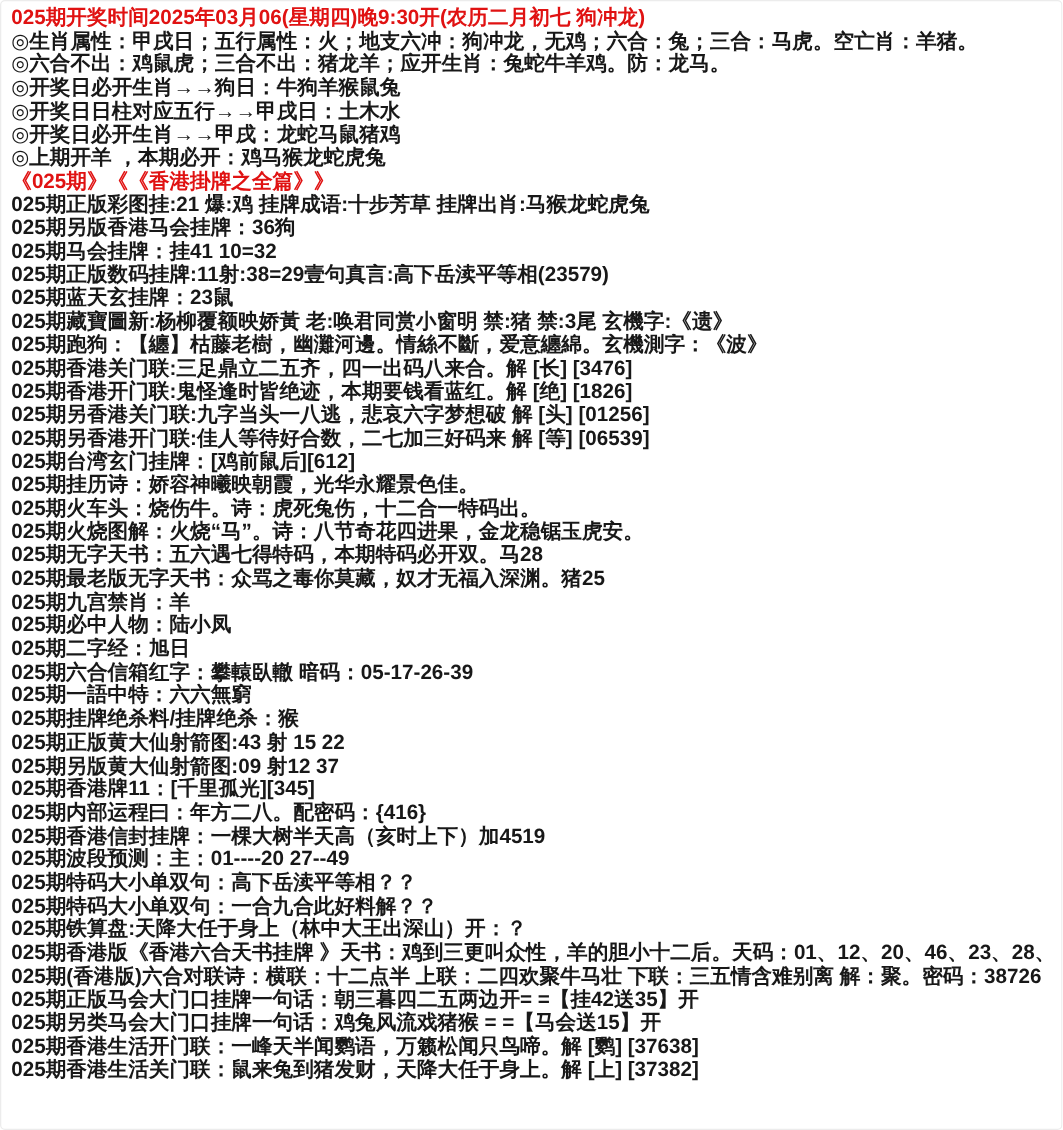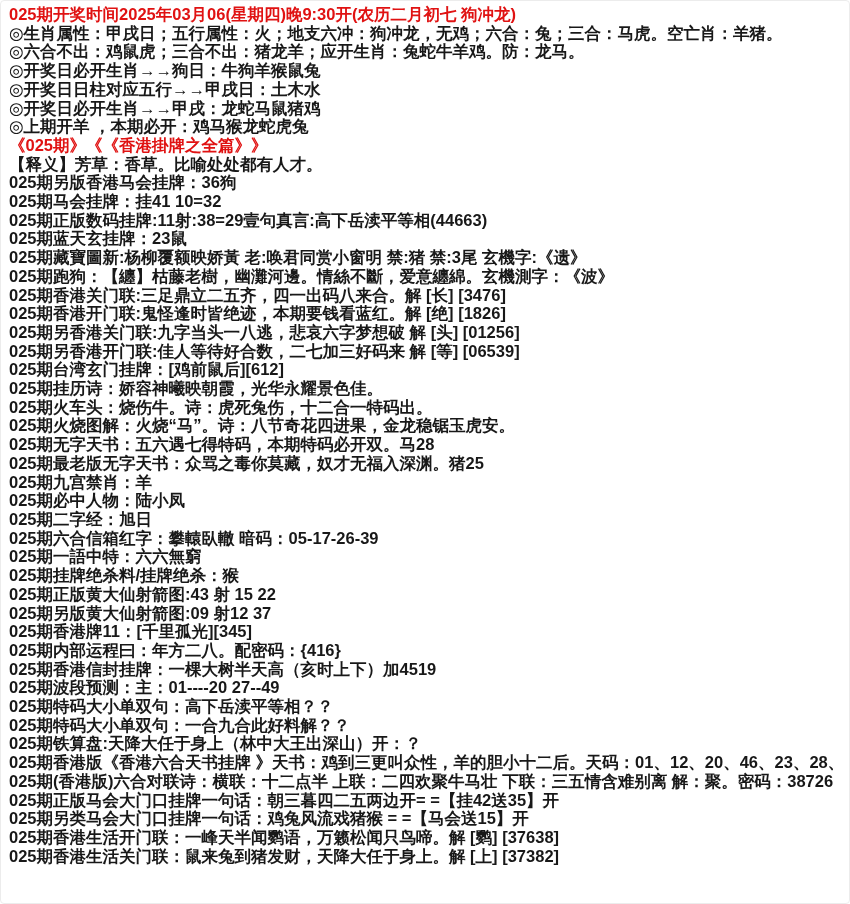--- a/index.html
+++ b/index.html
@@ -35,24 +35,24 @@
 
 <div class="sheet">
     <div class="line red">025期开奖时间2025年03月06(星期四)晚9:30开(农历二月初七 狗冲龙)</div>
     <div class="line">◎生肖属性：甲戌日；五行属性：火；地支六冲：狗冲龙，无鸡；六合：兔；三合：马虎。空亡肖：羊猪。</div>
     <div class="line">◎六合不出：鸡鼠虎；三合不出：猪龙羊；应开生肖：兔蛇牛羊鸡。防：龙马。</div>
     <div class="line">◎开奖日必开生肖→→狗日：牛狗羊猴鼠兔</div>
     <div class="line">◎开奖日日柱对应五行→→甲戌日：土木水</div>
     <div class="line">◎开奖日必开生肖→→甲戌：龙蛇马鼠猪鸡</div>
     <div class="line">◎上期开羊 ，本期必开：鸡马猴龙蛇虎兔</div>
     <div class="line red">《025期》《《香港掛牌之全篇》》</div>
-    <div class="line">【释义】芳草：香草。比喻处处都有人才。</div>
+    <div class="line">025期正版彩图挂:21 爆:鸡 挂牌成语:十步芳草 挂牌出肖:马猴龙蛇虎兔</div>
     <div class="line">025期另版香港马会挂牌：36狗</div>
     <div class="line">025期马会挂牌：挂41 10=32</div>
-    <div class="line">025期正版数码挂牌:11射:38=29壹句真言:高下岳渎平等相(44663)</div>
+    <div class="line">025期正版数码挂牌:11射:38=29壹句真言:高下岳渎平等相(23579)</div>
     <div class="line">025期蓝天玄挂牌：23鼠</div>
     <div class="line">025期藏寶圖新:杨柳覆额映娇黃 老:唤君同赏小窗明 禁:猪 禁:3尾 玄機字:《遗》</div>
     <div class="line">025期跑狗：【纏】枯藤老樹，幽灘河邊。情絲不斷，爱意纏綿。玄機測字：《波》</div>
     <div class="line">025期香港关门联:三足鼎立二五齐，四一出码八来合。解 [长] [3476]</div>
     <div class="line">025期香港开门联:鬼怪逢时皆绝迹，本期要钱看蓝红。解 [绝] [1826]</div>
     <div class="line">025期另香港关门联:九字当头一八逃，悲哀六字梦想破 解 [头] [01256]</div>
     <div class="line">025期另香港开门联:佳人等待好合数，二七加三好码来 解 [等] [06539]</div>
     <div class="line">025期台湾玄门挂牌：[鸡前鼠后][612]</div>
     <div class="line">025期挂历诗：娇容神曦映朝霞，光华永耀景色佳。</div>
     <div class="line">025期火车头：烧伤牛。诗：虎死兔伤，十二合一特码出。</div>

